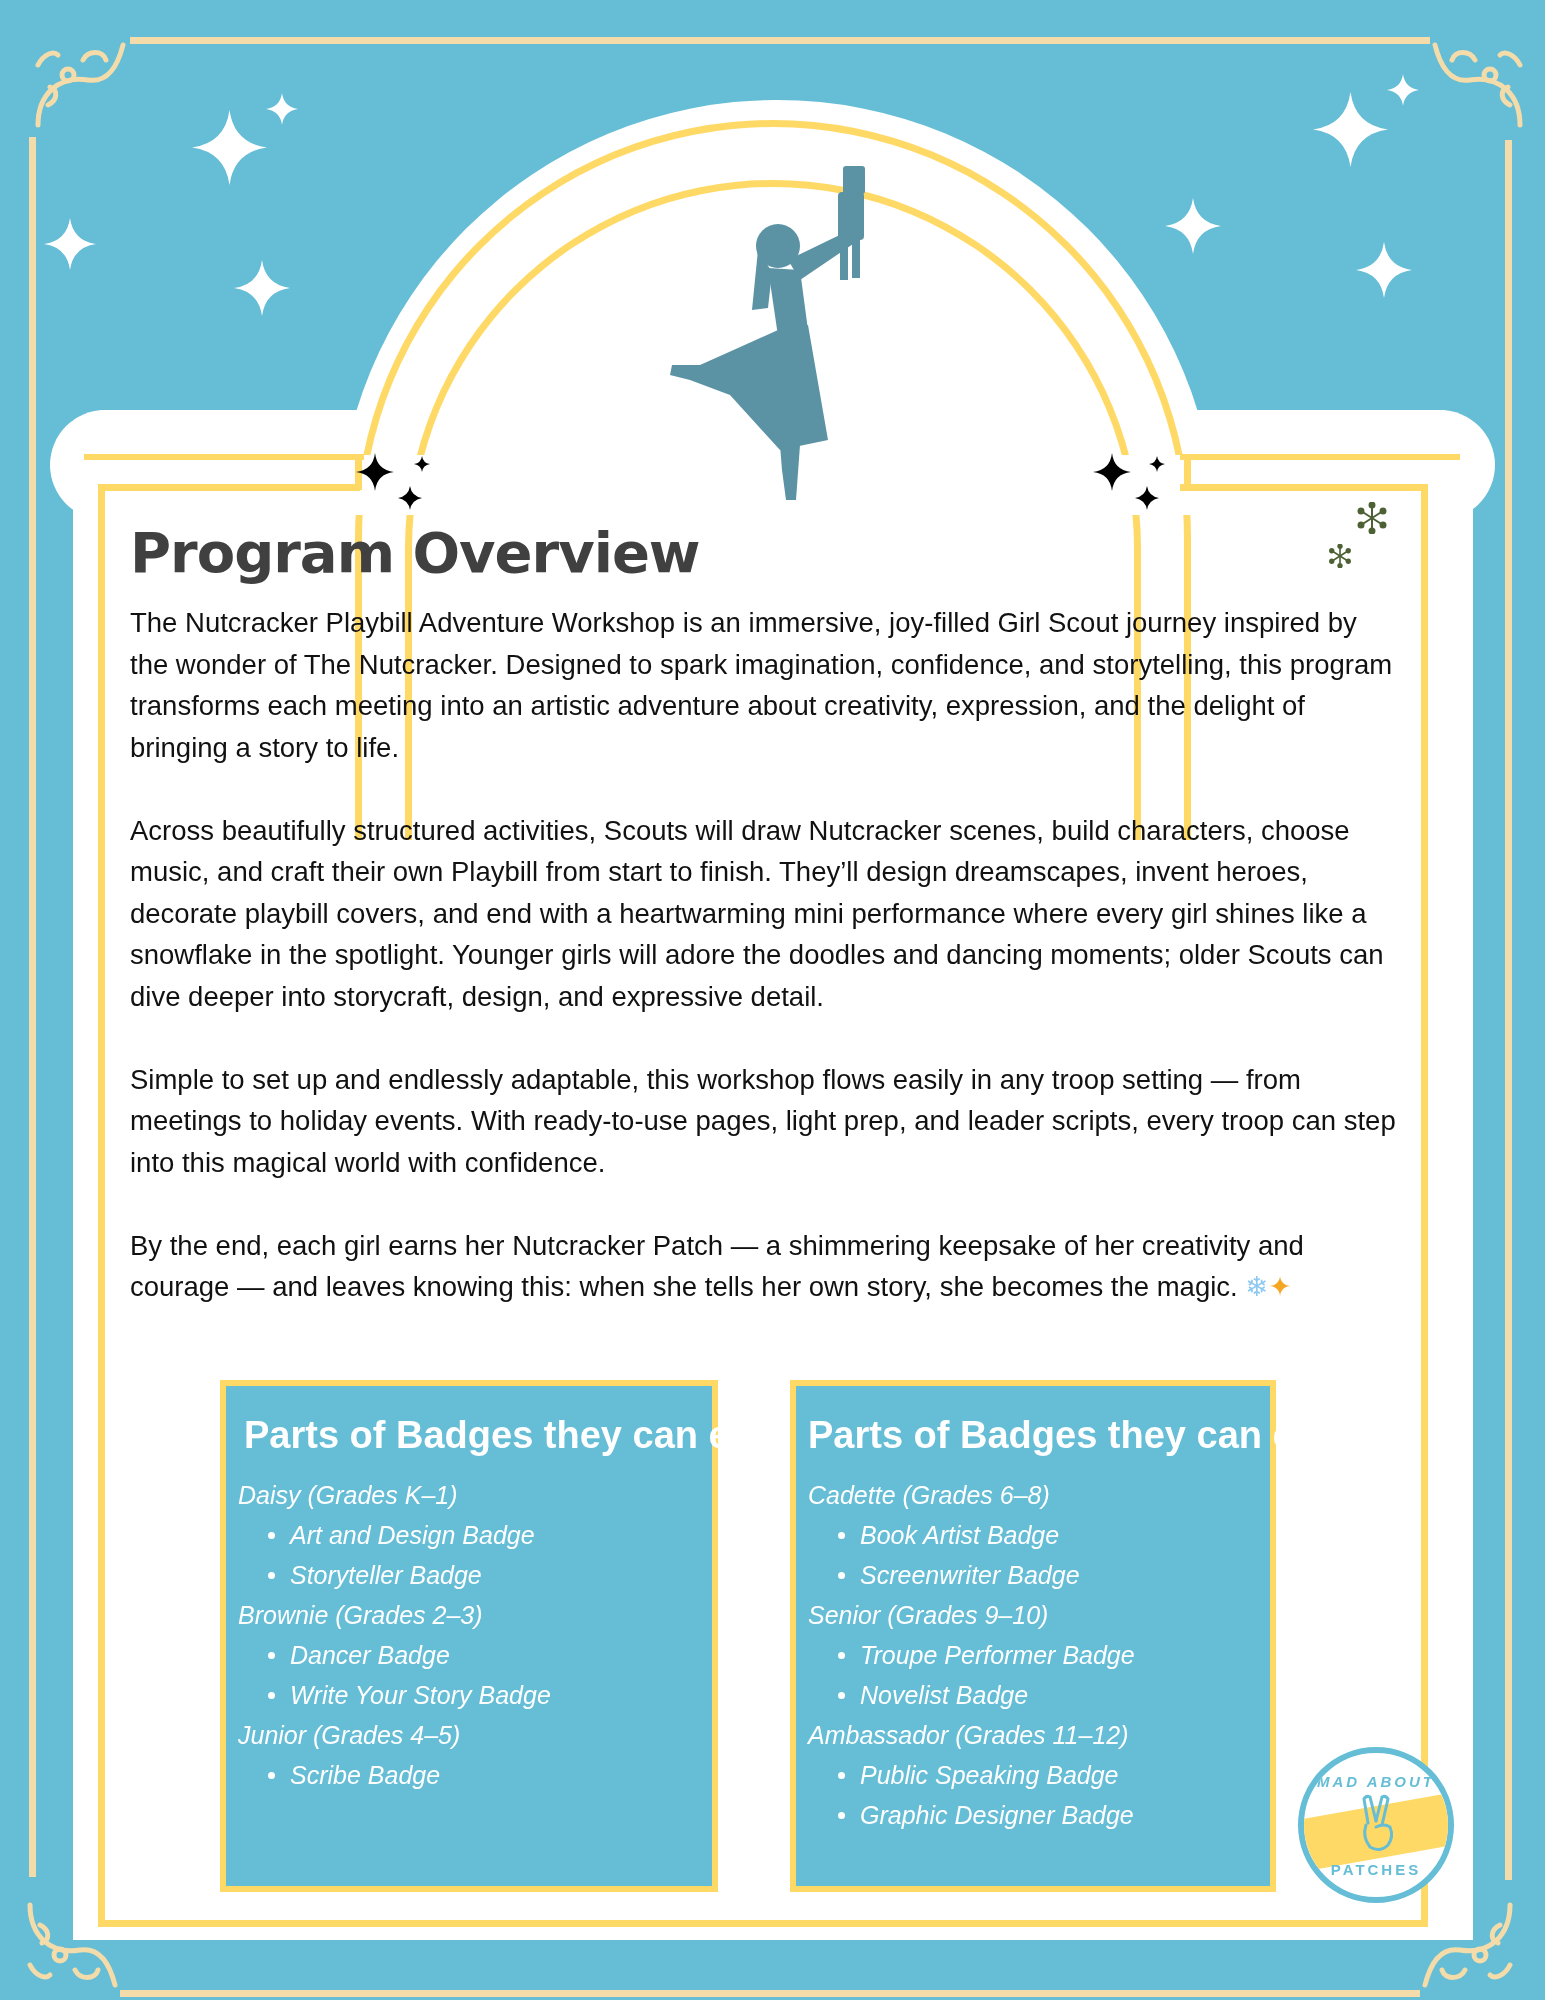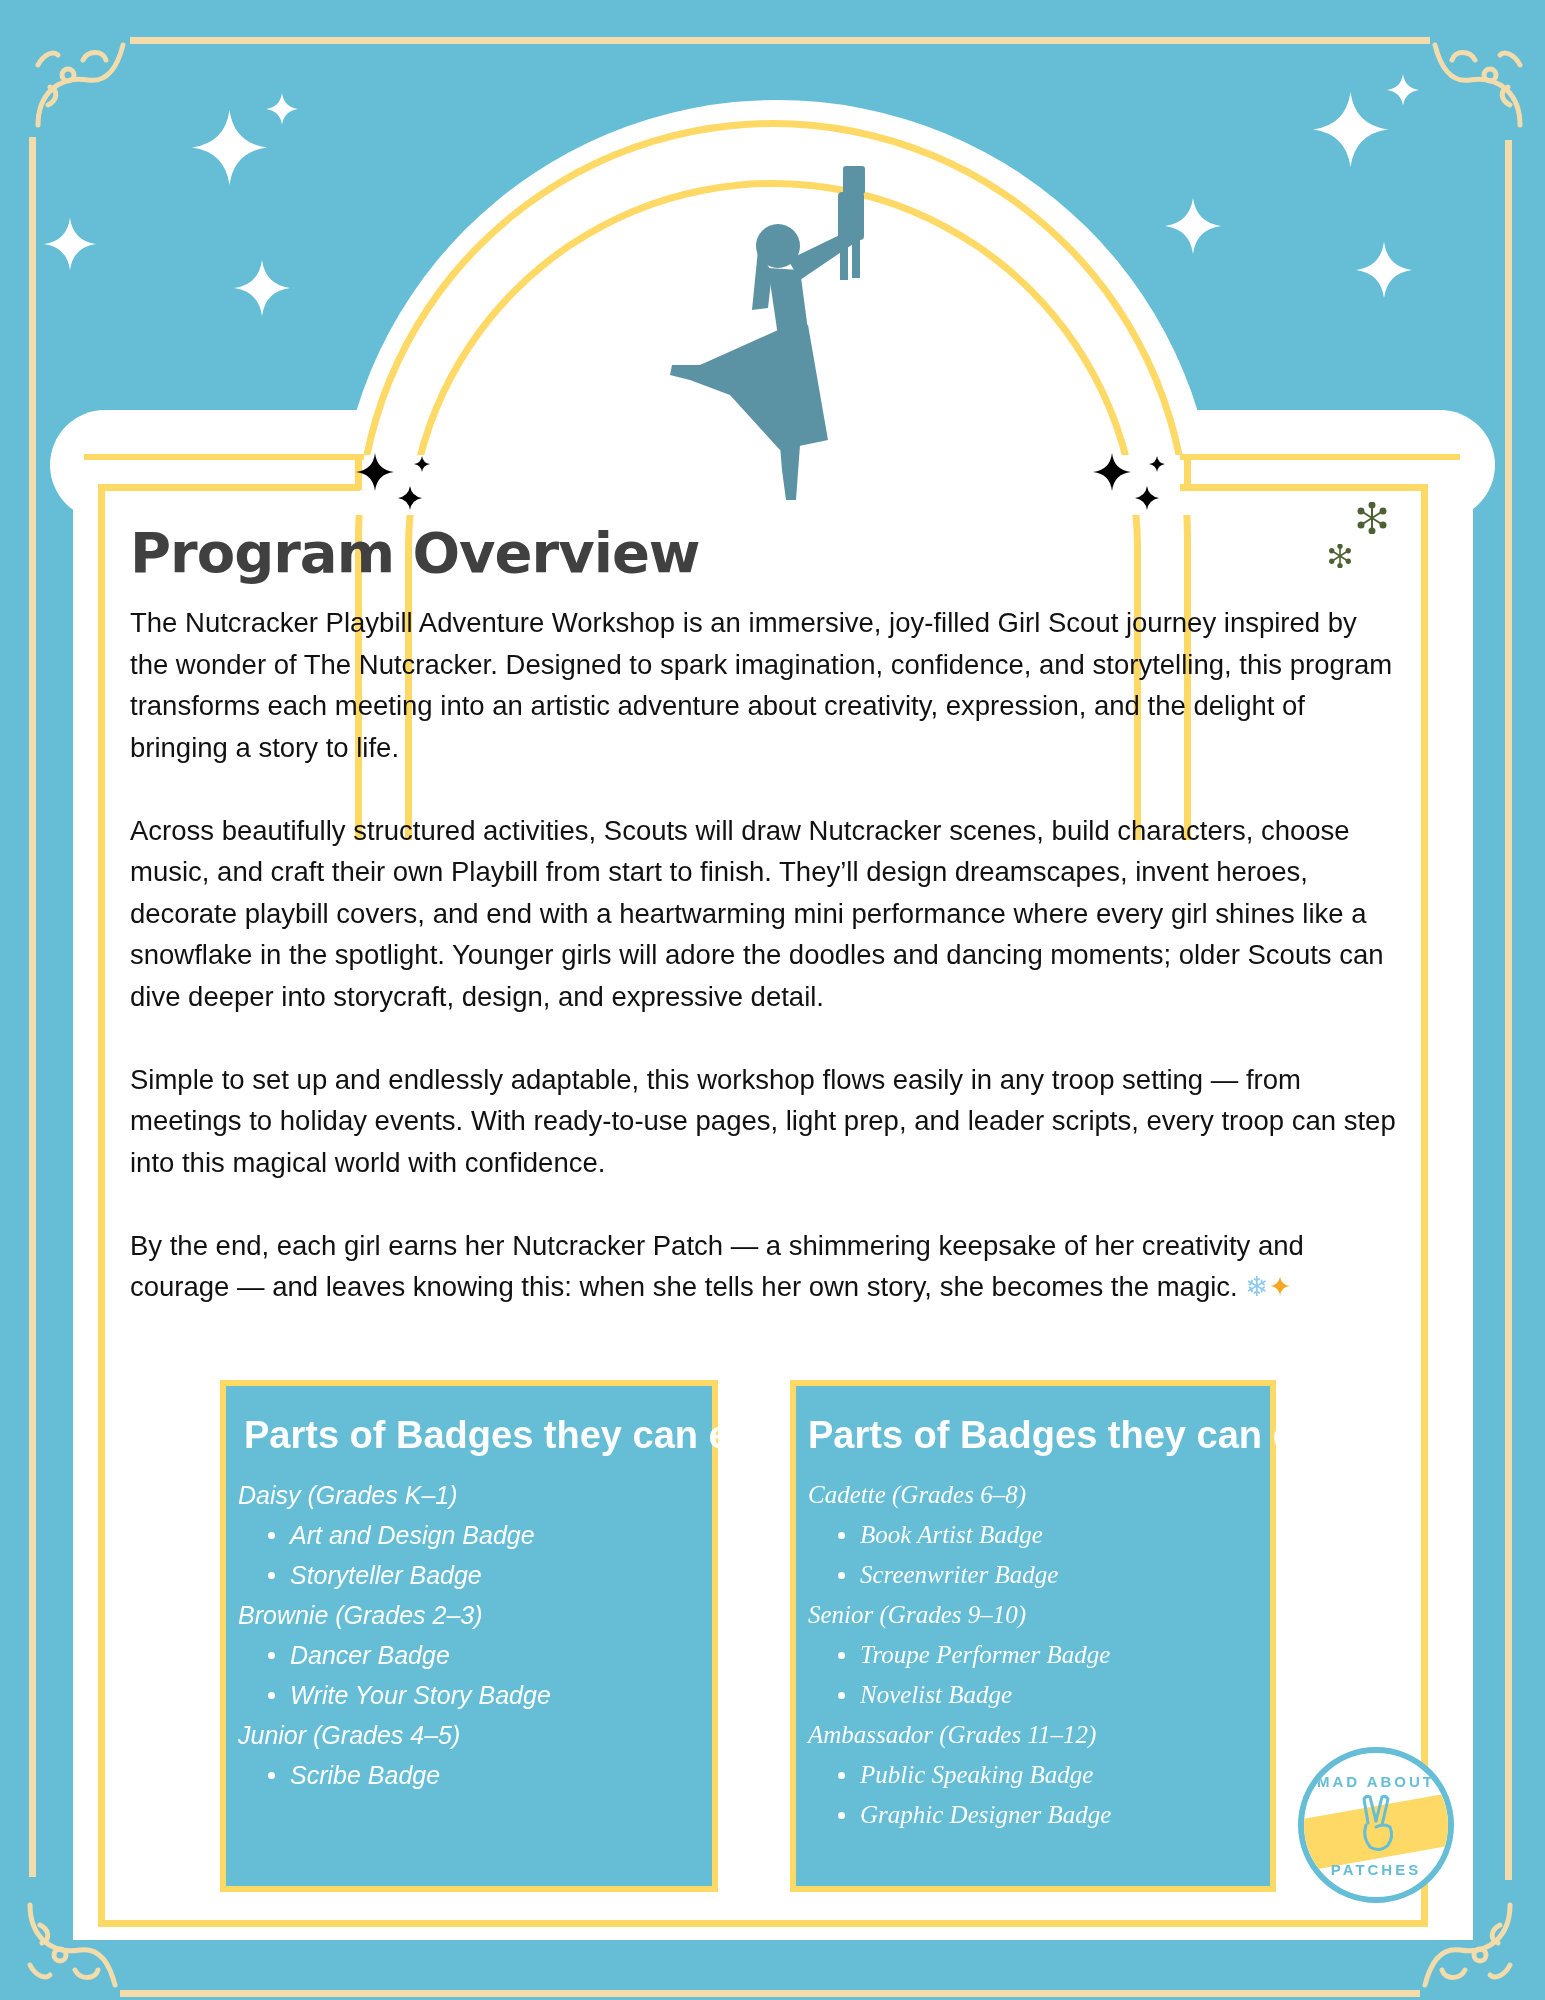--- a/index.html
+++ b/index.html
@@ -198,36 +198,36 @@
     <div class="level">Brownie (Grades 2–3)</div>
     <div class="item"><i class="dot"></i><span class="t">Dancer Badge</span></div>
     <div class="item"><i class="dot"></i><span class="t">Write Your Story Badge</span></div>
     <div class="level">Junior (Grades 4–5)</div>
     <div class="item"><i class="dot"></i><span class="t">Scribe Badge</span></div>
   </div>
 </div>
 
 <div class="badge-box" style="left:790px;width:486px;">
   <div class="badge-title" style="margin-left:12px;">Parts of Badges they can earn:</div>
-  <div class="badge-list" style="font-family:Liberation Serif, serif;">
+  <div class="badge-list" style="">
     <div class="level">Cadette (Grades 6–8)</div>
     <div class="item"><i class="dot"></i><span class="t">Book Artist Badge</span></div>
     <div class="item"><i class="dot"></i><span class="t">Screenwriter Badge</span></div>
     <div class="level">Senior (Grades 9–10)</div>
     <div class="item"><i class="dot"></i><span class="t">Troupe Performer Badge</span></div>
     <div class="item"><i class="dot"></i><span class="t">Novelist Badge</span></div>
     <div class="level">Ambassador (Grades 11–12)</div>
     <div class="item"><i class="dot"></i><span class="t">Public Speaking Badge</span></div>
     <div class="item"><i class="dot"></i><span class="t">Graphic Designer Badge</span></div>
   </div>
 </div>
 
 <div class="logo">
   <div class="logo-band"></div>
-  <div class="logo-text" style="top:20px;">MAD ABOUT</div>
+  <div class="logo-text" style="top:20px;font-style:italic;">MAD ABOUT</div>
   <svg class="abs" style="left:52px;top:40px;" width="44" height="62" viewBox="0 0 44 62">
       <g fill="none" stroke="#65bdd6" stroke-width="3" stroke-linecap="round">
         <path d="M12 30 L8 6 Q10 2 14 4 L20 28"></path>
         <path d="M20 28 L26 4 Q30 2 32 6 L26 32"></path>
         <path d="M10 32 Q6 44 14 54 Q24 60 32 52 Q38 44 34 34 Q28 30 20 34"></path>
       </g>
     </svg>
   <div class="logo-text" style="top:108px;">PATCHES</div>
 </div>
 

